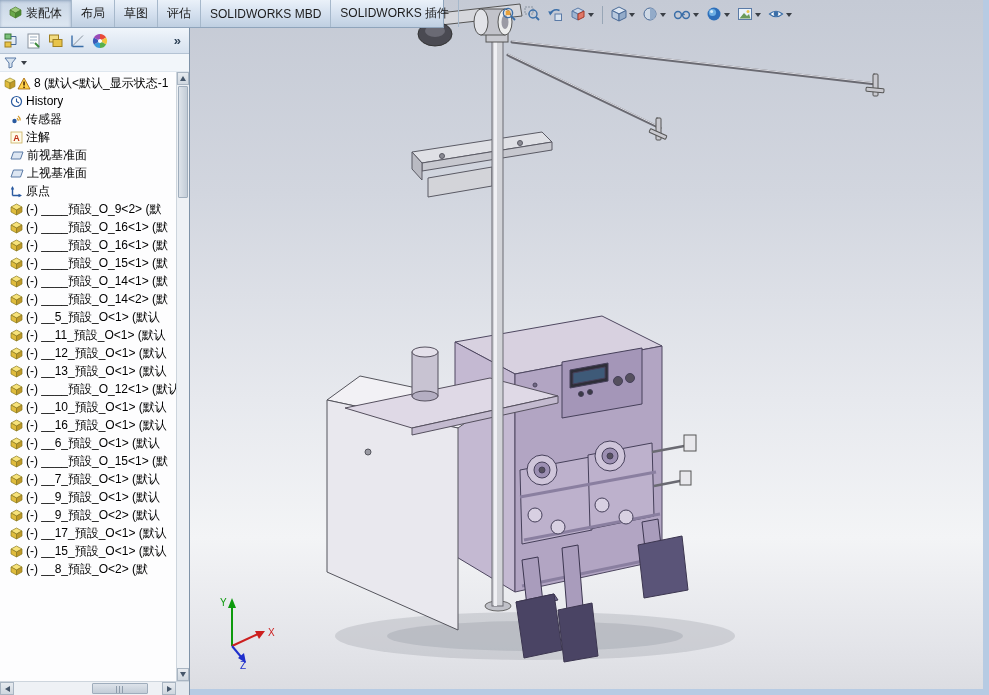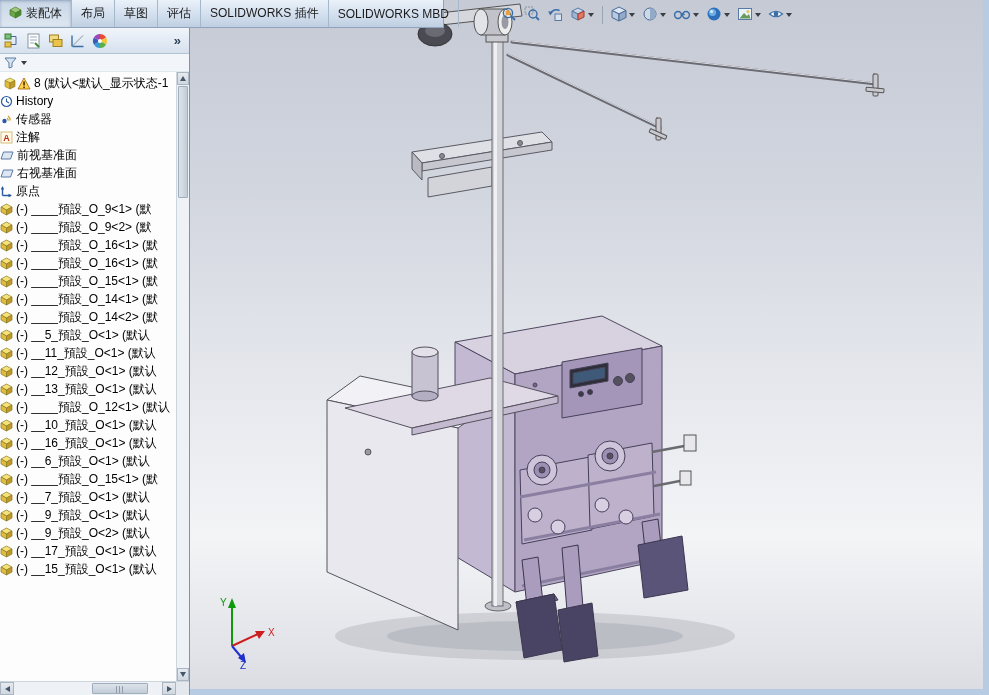--- a/index.html
+++ b/index.html
@@ -29,21 +29,21 @@
   .panel{position:absolute;left:0;top:28px;width:190px;height:667px;z-index:4;background:#fff;
     border-right:1px solid #7f93a8;display:flex;flex-direction:column;}
   .panel-tabs{height:26px;flex:0 0 26px;display:flex;align-items:center;gap:4px;padding:0 3px;
     background:linear-gradient(180deg,#f0f5fb,#d6e1ee);border-bottom:1px solid #b4c3d4;}
   .panel-tab{display:flex;align-items:center;padding:1px;}
   .chevron{margin-left:auto;padding:0 5px;color:#2f4358;font-weight:bold;font-size:13px;}
   .filter-row{height:18px;flex:0 0 18px;display:flex;align-items:center;gap:3px;padding:0 4px;
     background:#f2f6fa;border-bottom:1px solid #dfe7ef;}
   .tree-wrap{flex:1;display:flex;overflow:hidden;background:#fdfdfe;}
   .tree{flex:1;overflow:hidden;padding-top:2px;}
-  .tree-row{height:18px;display:flex;align-items:center;gap:3px;white-space:nowrap;font-size:12px;color:#000;}
+  .tree-row{height:18px;display:flex;align-items:center;gap:3px;padding-left:10px;white-space:nowrap;font-size:12px;color:#000;}
   .tree-row.root{padding-left:4px;}
   .tree-ico{display:inline-flex;align-items:center;flex:0 0 auto;}
   .tree-label{overflow:hidden;}
 
   
   .vscroll{flex:0 0 13px;background:#eef1f5;border-left:1px solid #cdd5dd;display:flex;flex-direction:column;align-items:stretch;}
   .sb-btn{height:13px;flex:0 0 13px;background:linear-gradient(180deg,#e7ebf0,#cfd7df);border:1px solid #a9b5c2;display:flex;align-items:center;justify-content:center;}
   .sb-thumb-v{height:112px;margin:1px;background:linear-gradient(90deg,#dde3ea,#c2ccd7);border:1px solid #9fadbc;border-radius:1px;}
   .sb-fill{flex:1;}
   .hscroll{height:14px;flex:0 0 14px;background:#eef1f5;border-top:1px solid #cdd5dd;display:flex;align-items:center;}
@@ -199,24 +199,24 @@
       <div class="tab">
         <span>布局</span>
       </div>
       <div class="tab">
         <span>草图</span>
       </div>
       <div class="tab">
         <span>评估</span>
       </div>
       <div class="tab">
+        <span>SOLIDWORKS MBD</span>
+      </div>
+      <div class="tab">
         <span>SOLIDWORKS 插件</span>
-      </div>
-      <div class="tab">
-        <span>SOLIDWORKS MBD</span>
       </div>
     </div>
 </div>
 
 <div class="hud">
     <span class="tool">
       <span><svg width="16" height="16">
           <rect x="4.6" y="4.6" width="4.6" height="4.6" fill="#e8a23c"></rect>
           <circle cx="7" cy="7" r="4.6" fill="none" stroke="#3a6ea8" stroke-width="1.4"></circle>
           <line x1="10.4" y1="10.4" x2="14" y2="14" stroke="#3a6ea8" stroke-width="1.8"></line>
@@ -391,50 +391,40 @@
             </svg>
           </span>
           <span class="tree-label">前视基准面</span>
         </div>
         <div class="tree-row">
           <span class="tree-ico">
             <svg width="14" height="13">
               <polygon points="3.5,3 13,3 10.5,10 1,10" fill="rgba(150,180,215,0.30)" stroke="#5a7aa6" stroke-width="1"></polygon>
             </svg>
           </span>
-          <span class="tree-label">右视基准面</span>
+          <span class="tree-label">上视基准面</span>
         </div>
         <div class="tree-row">
           <span class="tree-ico">
             <svg width="13" height="13">
               <path d="M2.5 10.5 H10.5 M2.5 10.5 V2.5" stroke="#2a5aa0" stroke-width="1.4" fill="none"></path>
               <polygon points="12,10.5 8.5,8.8 8.5,12.2" fill="#2a5aa0"></polygon>
               <polygon points="2.5,1 0.8,4.5 4.2,4.5" fill="#2a5aa0"></polygon>
             </svg>
           </span>
           <span class="tree-label">原点</span>
         </div>
         <div class="tree-row">
           <span class="tree-ico">
             <svg width="13" height="13" viewBox="0 0 13 13">
               <polygon points="6.5,1 12,4 6.5,7 1,4" fill="#f7e27a" stroke="#8a7a20" stroke-width="0.7"></polygon>
               <polygon points="1,4 6.5,7 6.5,12 1,9" fill="#e0bc3c" stroke="#8a7a20" stroke-width="0.7"></polygon>
               <polygon points="12,4 6.5,7 6.5,12 12,9" fill="#c09a28" stroke="#8a7a20" stroke-width="0.7"></polygon>
             </svg>
           </span>
-          <span class="tree-label">(-) ____預設_O_9&lt;1&gt; (默</span>
-        </div>
-        <div class="tree-row">
-          <span class="tree-ico">
-            <svg width="13" height="13" viewBox="0 0 13 13">
-              <polygon points="6.5,1 12,4 6.5,7 1,4" fill="#f7e27a" stroke="#8a7a20" stroke-width="0.7"></polygon>
-              <polygon points="1,4 6.5,7 6.5,12 1,9" fill="#e0bc3c" stroke="#8a7a20" stroke-width="0.7"></polygon>
-              <polygon points="12,4 6.5,7 6.5,12 12,9" fill="#c09a28" stroke="#8a7a20" stroke-width="0.7"></polygon>
-            </svg>
-          </span>
           <span class="tree-label">(-) ____預設_O_9&lt;2&gt; (默</span>
         </div>
         <div class="tree-row">
           <span class="tree-ico">
             <svg width="13" height="13" viewBox="0 0 13 13">
               <polygon points="6.5,1 12,4 6.5,7 1,4" fill="#f7e27a" stroke="#8a7a20" stroke-width="0.7"></polygon>
               <polygon points="1,4 6.5,7 6.5,12 1,9" fill="#e0bc3c" stroke="#8a7a20" stroke-width="0.7"></polygon>
               <polygon points="12,4 6.5,7 6.5,12 12,9" fill="#c09a28" stroke="#8a7a20" stroke-width="0.7"></polygon>
             </svg>
           </span>
@@ -612,20 +602,30 @@
         </div>
         <div class="tree-row">
           <span class="tree-ico">
             <svg width="13" height="13" viewBox="0 0 13 13">
               <polygon points="6.5,1 12,4 6.5,7 1,4" fill="#f7e27a" stroke="#8a7a20" stroke-width="0.7"></polygon>
               <polygon points="1,4 6.5,7 6.5,12 1,9" fill="#e0bc3c" stroke="#8a7a20" stroke-width="0.7"></polygon>
               <polygon points="12,4 6.5,7 6.5,12 12,9" fill="#c09a28" stroke="#8a7a20" stroke-width="0.7"></polygon>
             </svg>
           </span>
           <span class="tree-label">(-) __15_預設_O&lt;1&gt; (默认</span>
+        </div>
+        <div class="tree-row">
+          <span class="tree-ico">
+            <svg width="13" height="13" viewBox="0 0 13 13">
+              <polygon points="6.5,1 12,4 6.5,7 1,4" fill="#f7e27a" stroke="#8a7a20" stroke-width="0.7"></polygon>
+              <polygon points="1,4 6.5,7 6.5,12 1,9" fill="#e0bc3c" stroke="#8a7a20" stroke-width="0.7"></polygon>
+              <polygon points="12,4 6.5,7 6.5,12 12,9" fill="#c09a28" stroke="#8a7a20" stroke-width="0.7"></polygon>
+            </svg>
+          </span>
+          <span class="tree-label">(-) __8_預設_O&lt;2&gt; (默</span>
         </div>
       </div>
     <div class="vscroll">
       <div class="sb-btn">
           <span class="tri-up"></span>
         </div>
       <div class="sb-thumb-v"></div>
       <div class="sb-fill"></div>
       <div class="sb-btn">
           <span class="tri-down"></span>

